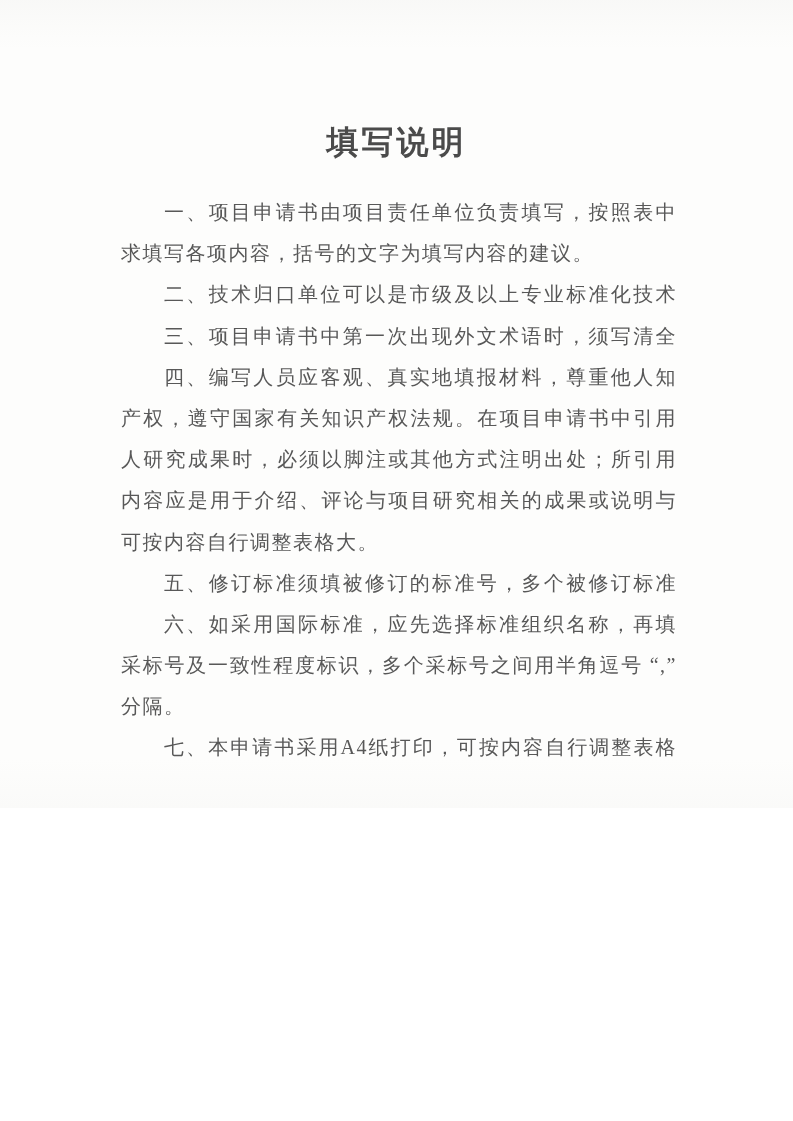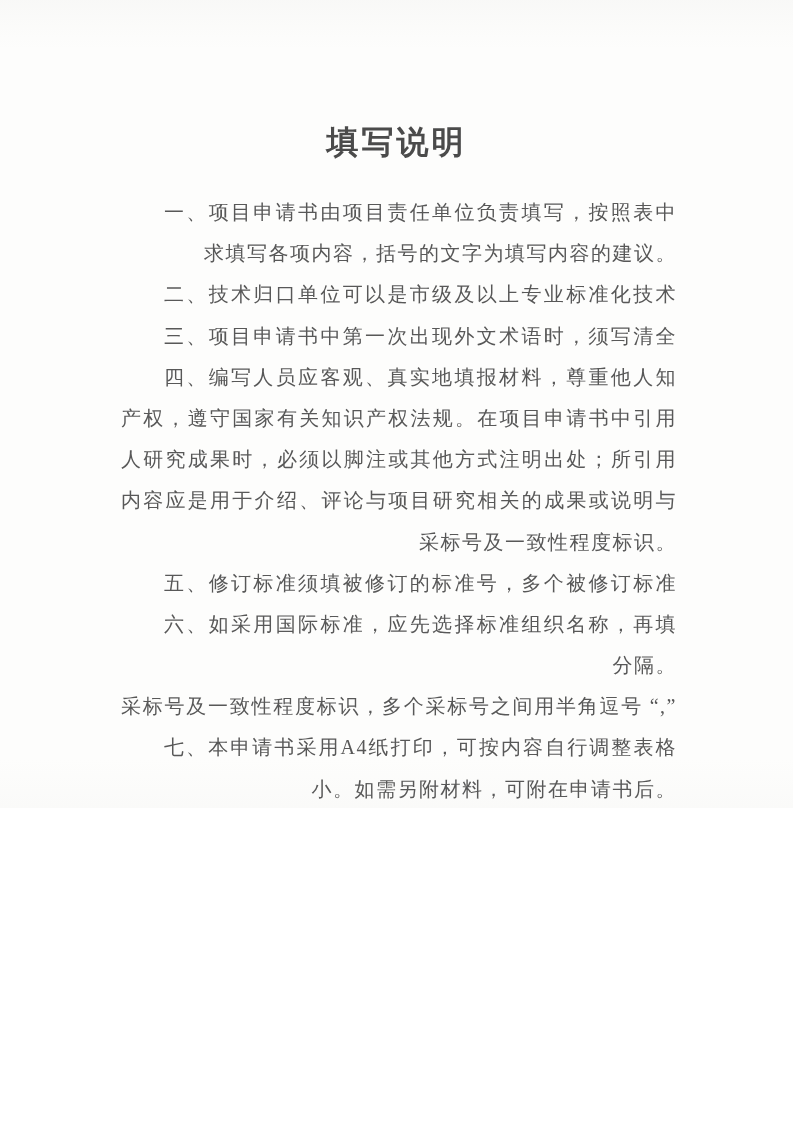--- a/index.html
+++ b/index.html
@@ -45,21 +45,21 @@
   }
   .paragraph {
     margin: 0;
     padding: 0;
   }
   .line {
     height: 41.2px;
     line-height: 41.2px;
     overflow: hidden;
     white-space: pre;
-    text-align: right;
+    text-align: left;
   }
   .line.full {
     white-space: normal;
     text-align: justify;
     text-align-last: justify;
   }
   .line.first {
     text-indent: 43px;
   }
   .footer {
@@ -85,29 +85,28 @@
         <div class="line first full">二、技术归口单位可以是市级及以上专业标准化技术委</div>
       </div>
       <div class="paragraph">
         <div class="line first full">三、项目申请书中第一次出现外文术语时，须写清全称</div>
       </div>
       <div class="paragraph">
         <div class="line first full">四、编写人员应客观、真实地填报材料，尊重他人知识</div>
         <div class="line full">产权，遵守国家有关知识产权法规。在项目申请书中引用他</div>
         <div class="line full">人研究成果时，必须以脚注或其他方式注明出处；所引用的</div>
         <div class="line full">内容应是用于介绍、评论与项目研究相关的成果或说明与项</div>
-        <div class="line">采标号及一致性程度标识。</div>
+        <div class="line">可按内容自行调整表格大。</div>
       </div>
       <div class="paragraph">
         <div class="line first full">五、修订标准须填被修订的标准号，多个被修订标准编</div>
       </div>
       <div class="paragraph">
         <div class="line first full">六、如采用国际标准，应先选择标准组织名称，再填写</div>
+        <div class="line full">采标号及一致性程度标识，多个采标号之间用半角逗号 “,”</div>
         <div class="line">分隔。</div>
-        <div class="line full">采标号及一致性程度标识，多个采标号之间用半角逗号 “,”</div>
       </div>
       <div class="paragraph">
         <div class="line first full">七、本申请书采用A4纸打印，可按内容自行调整表格大</div>
-        <div class="line">小。如需另附材料，可附在申请书后。</div>
       </div>
     </div>
   <div class="footer">— 14 —</div>
 </div>
 
 </body></html>

